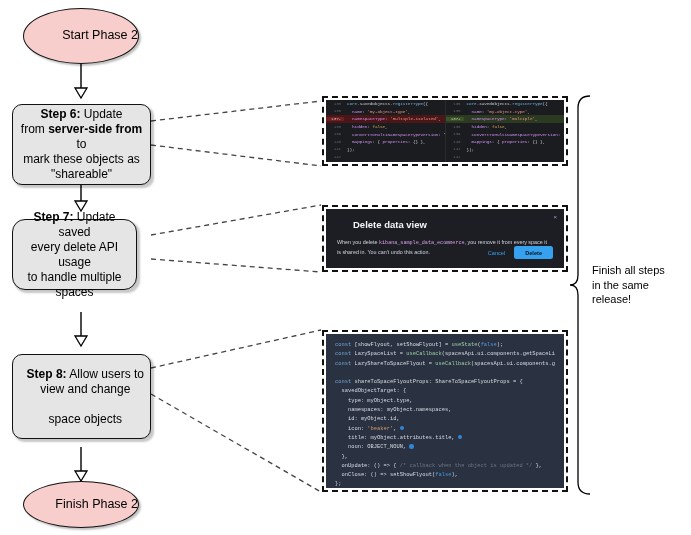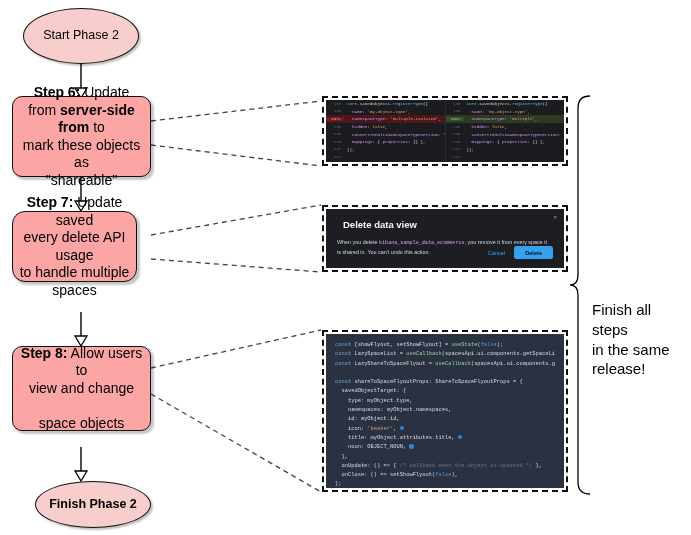--- a/index.html
+++ b/index.html
@@ -2,25 +2,25 @@
 <html><head>
 <meta charset="utf-8">
 <style>
   html,body{margin:0;padding:0;background:#ffffff;}
   body{width:691px;height:535px;position:relative;overflow:hidden;
        font-family:"Liberation Sans",sans-serif;color:#000;}
   .canvas{position:absolute;left:0;top:0;width:691px;height:535px;}
 
   
   .node{position:absolute;box-sizing:border-box;display:flex;align-items:center;
-        justify-content:center;text-align:center;line-height:1.25;}
+        justify-content:flex-end;text-align:center;line-height:1.25;}
   .ellipse{border-radius:50%;background:#f8cecc;border:1.3px solid #111;
            font-size:12.5px;box-shadow:2px 2px 2px rgba(0,0,0,.25);}
-  .boxstep{border-radius:10px;background:#fca5a5;border:1.3px solid #111;
-           font-size:14px;padding:4px 6px;box-shadow:2.5px 2.5px 2px rgba(0,0,0,.22);}
+  .boxstep{border-radius:10px;background:#e5e5e5;border:1.3px solid #111;
+           font-size:12px;padding:4px 6px;box-shadow:2.5px 2.5px 2px rgba(0,0,0,.22);margin-top:8px;}
   .boxstep b{font-weight:bold;}
 
   
   .dash-svg{position:absolute;left:0;top:0;width:691px;height:535px;pointer-events:none;}
 
   
   .shotwrap{position:absolute;box-sizing:border-box;border:2.2px dashed #111;
             background:#ffffff;padding:2px;}
   .shot{width:100%;height:100%;overflow:hidden;position:relative;}
 
@@ -39,41 +39,41 @@
   .dline.add{background:#2c3a22;}
   .dline.add .gut{background:#3b5128;color:#bcd6a4;}
   .k{color:#cf8ef0;}    
   .s{color:#e8947d;}    
   .f{color:#6fb3e0;}    
   .n{color:#d8a657;}    
 
   
   .modal{width:100%;height:100%;background:#1d1e24;position:relative;
          padding:9px 11px;box-sizing:border-box;}
-  .modal-title{color:#f2f4f7;font-size:9.5px;font-weight:bold;margin:1px 6px 8px;}
+  .modal-title{color:#f2f4f7;font-size:9.5px;font-weight:bold;margin:1px 16px 8px;}
   .modal-x{position:absolute;right:7px;top:5px;color:#98a2b3;font-size:6px;}
   .modal-body{color:#cdd3dd;font-size:5.4px;line-height:1.75;max-width:215px;}
   .modal-body code{color:#d6a0e8;font-family:"Liberation Mono",monospace;font-size:5.1px;}
   .modal-actions{position:absolute;right:11px;bottom:9px;display:flex;align-items:center;gap:9px;}
   .btn-cancel{color:#36a2ef;font-size:5.6px;}
   .btn-delete{background:#36a2ef;color:#0b1420;font-size:5.6px;font-weight:bold;
               padding:3.5px 11px;border-radius:2.5px;}
 
   
   .rcode{width:100%;height:100%;background:#2a3140;box-sizing:border-box;
          padding:7px 9px;font-family:"Liberation Mono",monospace;font-size:5.4px;
          line-height:1.72;color:#d6dae3;white-space:pre;overflow:hidden;}
   .rcode .kw{color:#6fa8d6;}
   .rcode .fn{color:#9ad1a6;}
   .rcode .st{color:#cf9a6d;}
   .rcode .cm{color:#6b7585;}
   .rcode .bl{color:#4c9ae0;}
   .dot{display:inline-block;width:4.5px;height:4.5px;border-radius:50%;
        background:#2f86d6;vertical-align:-0.5px;}
-  .note{position:absolute;font-size:15px;line-height:1.32;color:#000;margin-top:37px;}
+  .note{position:absolute;font-size:11px;line-height:1.32;color:#000;}
 </style>
 </head>
 <body>
 
 <div class="canvas">
 
   <svg class="dash-svg">
 
     <g stroke="#000" stroke-width="1.4" fill="none">
       <line x1="81" y1="64" x2="81" y2="88"></line>
@@ -124,21 +124,21 @@
 
   <div class="node boxstep" style="left:12px;top:346px;width:139px;height:85px;">
     <div>
       <b>Step 8:</b><span> Allow users to</span><br>
       <span>view and change</span><br>
       <br>
       <span>space objects</span>
     </div>
   </div>
 
-  <div class="node ellipse" style="left:35px;top:481px;width:116px;height:47px;font-weight:bold;">
+  <div class="node ellipse" style="left:23px;top:481px;width:116px;height:47px;">
     <span>Finish Phase 2</span>
   </div>
 
   <div class="shotwrap" style="left:322px;top:96px;width:246px;height:70px;">
     <div class="shot">
       <div class="diff">
         <div class="diffcol left" id="diff-left">
             <div class="dline "><span class="gut">135</span><span class="code"><span class="f">core</span>.savedObjects.<span class="f">registerType</span>({</span></div>
             <div class="dline "><span class="gut">136</span><span class="code">  <span class="k">name</span>: <span class="s">'my-object-type'</span>,</span></div>
             <div class="dline del"><span class="gut">137-</span><span class="code">  <span class="k">namespaceType</span>: <span class="s">'multiple-isolated'</span>,</span></div>

